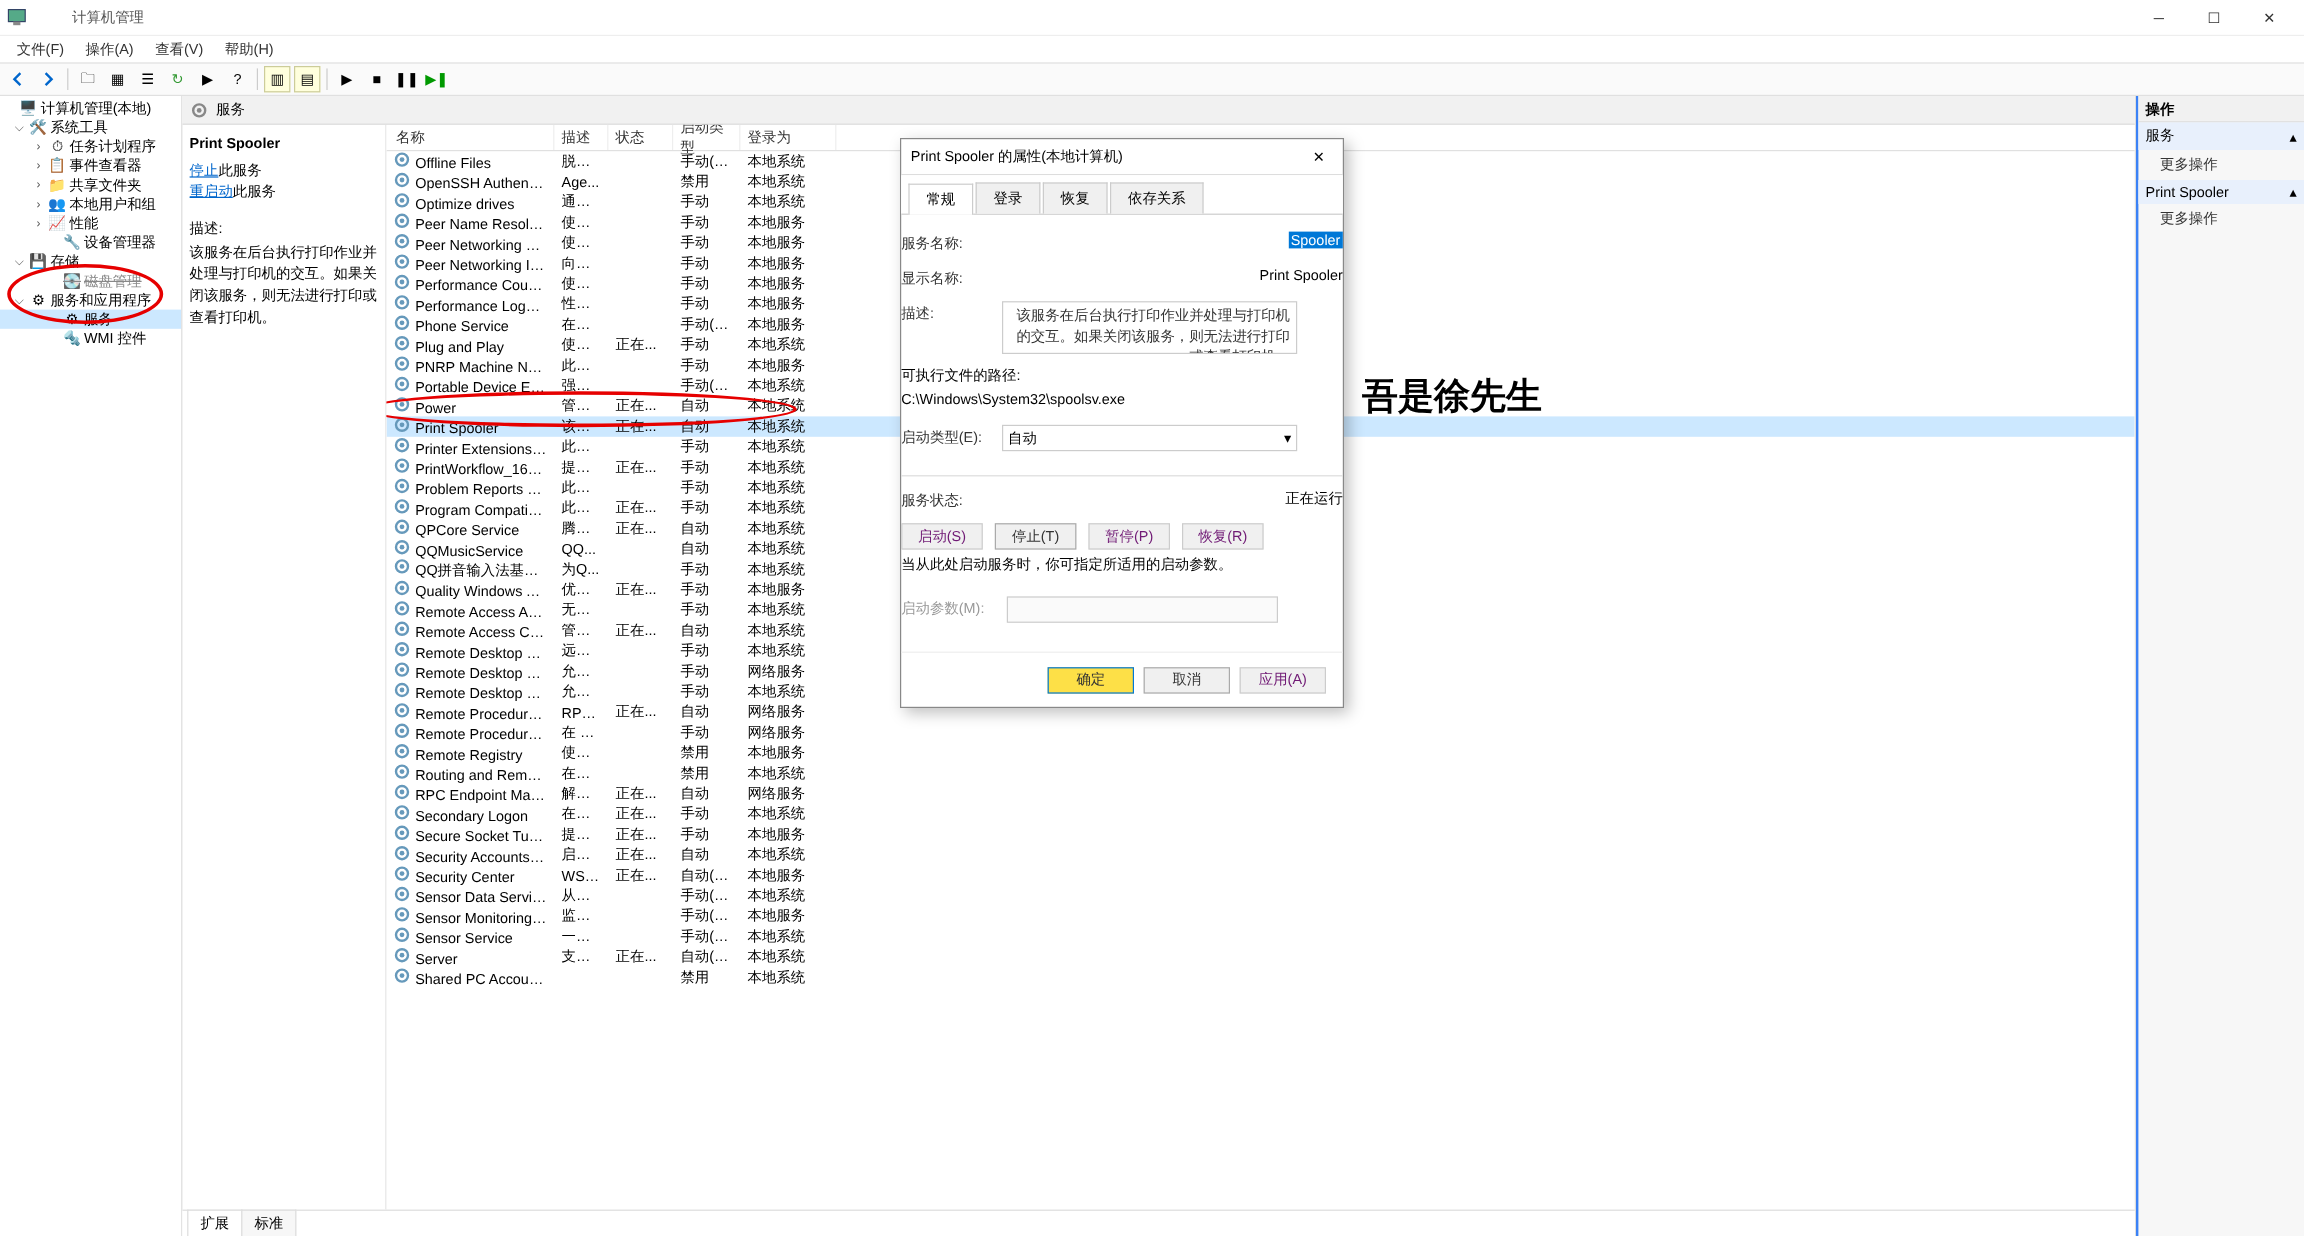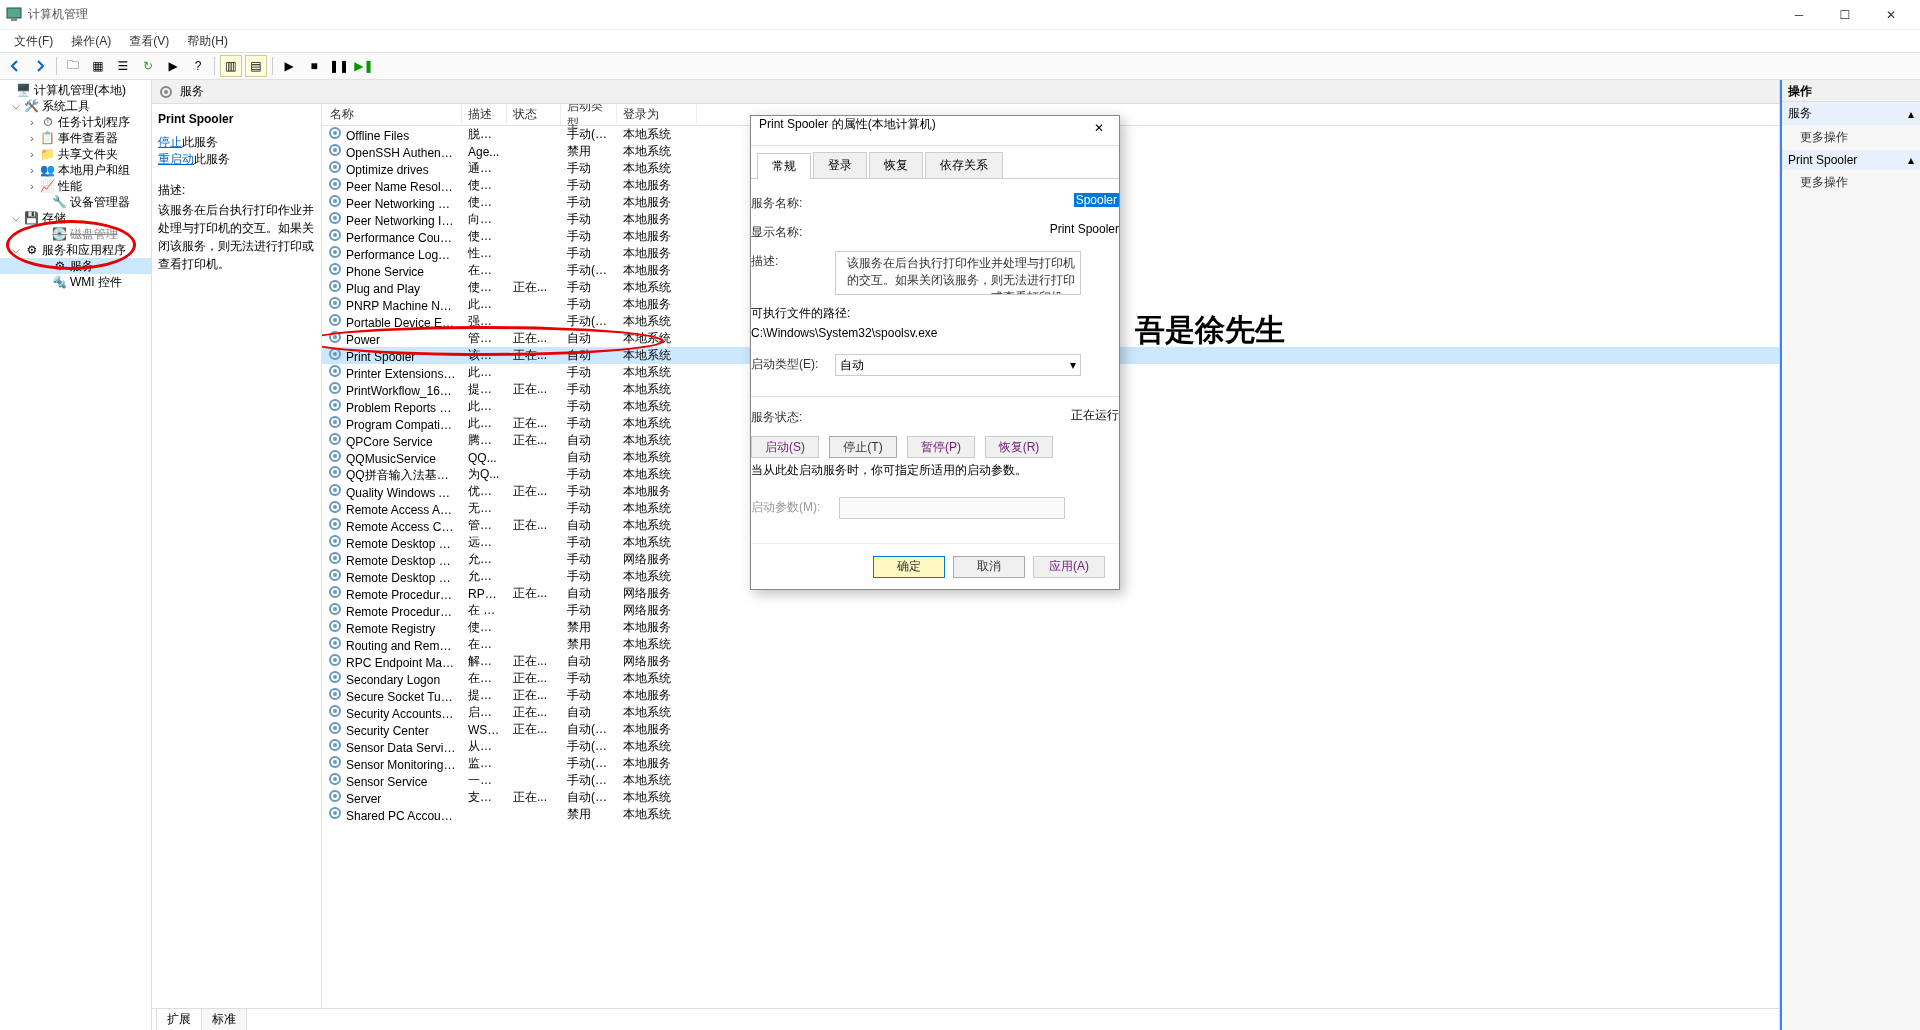--- a/index.html
+++ b/index.html
@@ -1,20 +1,20 @@
 <!DOCTYPE html>
 <html><head>
 <meta charset="utf-8">
 <style>
 * { box-sizing: border-box; margin: 0; padding: 0; font-family: "Microsoft YaHei", "Segoe UI", Tahoma, sans-serif; font-size: 12px; }
 html, body { width: 1920px; height: 1030px; overflow: hidden; background: #fff; color: #000; }
 .window { display: flex; flex-direction: column; height: 100%; }
 
 
-.titlebar { height: 30px; display: flex; align-items: center; padding: 0 6px; border-bottom: 1px solid #eee; }
+.titlebar { height: 30px; display: flex; align-items: center; padding: 0 6px; border-bottom: 1px solid #eee; gap: 32px; }
 .titlebar .app-icon { width: 16px; height: 16px; margin-right: 6px; }
 .titlebar .title { flex: 1; color: #555; }
 .titlebar .win-controls { display: flex; }
 .titlebar .win-btn { width: 46px; height: 30px; display: flex; align-items: center; justify-content: center; color: #333; }
 
 
 .menubar { height: 22px; display: flex; align-items: center; padding: 0 6px; gap: 2px; }
 .menubar .menu-item { padding: 2px 8px; color: #333; }
 
 
@@ -65,38 +65,38 @@
 .bottom-tabs .tab { padding: 2px 10px; border: 1px solid #ddd; border-bottom: none; margin-right: -1px; background: #f7f7f7; }
 .bottom-tabs .tab.active { background: #fff; }
 
 
 .actions-pane .ap-title { height: 22px; background: #f1f1f1; border-bottom: 1px solid #ddd; padding: 3px 6px; font-weight: bold; }
 .actions-pane .ap-section-head { padding: 3px 6px; background: #e8f0fc; font-weight: normal; display: flex; justify-content: space-between; align-items: center; }
 .actions-pane .ap-item { padding: 4px 18px; color: #333; }
 
 
 .dialog { position: absolute; top: 115px; left: 750px; width: 370px; height: 475px; border: 1px solid #888; background: #fff; box-shadow: 4px 4px 12px rgba(0,0,0,0.25); display: flex; flex-direction: column; z-index: 50; }
-.dialog-title { height: 30px; display: flex; padding: 0 8px; border-bottom: 1px solid #ddd; }
+.dialog-title { height: 30px; display: flex; align-items: center; padding: 0 8px; border-bottom: 1px solid #ddd; }
 .dialog-title .t { flex: 1; }
 .dialog-title .close { width: 24px; height: 24px; display: flex; align-items: center; justify-content: center; }
 .dialog-tabs { display: flex; padding: 6px 6px 0 6px; border-bottom: 1px solid #ccc; background: #fff; }
 .dialog-tabs .dt { padding: 4px 14px; border: 1px solid #ccc; border-bottom: none; margin-right: 2px; background: #f0f0f0; }
 .dialog-tabs .dt.active { background: #fff; position: relative; top: 1px; }
 .dialog-body { flex: 1; padding: 14px 0; }
 .form-row { display: flex; align-items: flex-start; margin-bottom: 10px; }
 .form-row .lbl { width: 84px; color: #333; padding-top: 2px; }
 .form-row .val { flex: 1; text-align: right; }
 .svc-name-sel { background: #0078d7; color: #fff; padding: 0 2px; }
 .desc-box { width: 246px; height: 44px; border: 1px solid #ccc; padding: 3px 5px; font-size: 12px; color: #333; overflow: auto; position: relative; }
 .path-line { margin-top: 4px; margin-bottom: 14px; }
 .startup-select { width: 246px; height: 22px; border: 1px solid #ccc; background: #fff; padding: 1px 4px; display: flex; align-items: center; justify-content: space-between; }
 .status-row { display: flex; gap: 10px; margin-top: 10px; }
 .dlg-btn { width: 68px; height: 22px; border: 1px solid #aaa; background: #f0f0f0; display: flex; align-items: center; justify-content: center; color: #333; }
 .dlg-btn.disabled { color: #701a75; border-color: #ccc; }
-.dlg-btn.primary { border-color: #0078d7; background: #fef9c3; text-align: right; }
+.dlg-btn.primary { border-color: #0078d7; background: #fde047; text-align: right; }
 .param-input { width: 226px; height: 22px; border: 1px solid #ccc; background: #fafafa; }
 .dialog-footer { height: 46px; display: flex; align-items: center; justify-content: flex-end; gap: 8px; padding: 0 14px; border-top: 1px solid #eee; }
 
 
 .red-oval { position: absolute; border: 3px solid #e60000; border-radius: 50%; pointer-events: none; z-index: 40; }
 .red-label { position: absolute; font-size: 30px; font-weight: 700; color: #000; z-index: 60; pointer-events: none; }
 .overlay { position: absolute; inset: 0; pointer-events: none; z-index: 45; }
 
 .svg-block { display: block; }
 </style>

